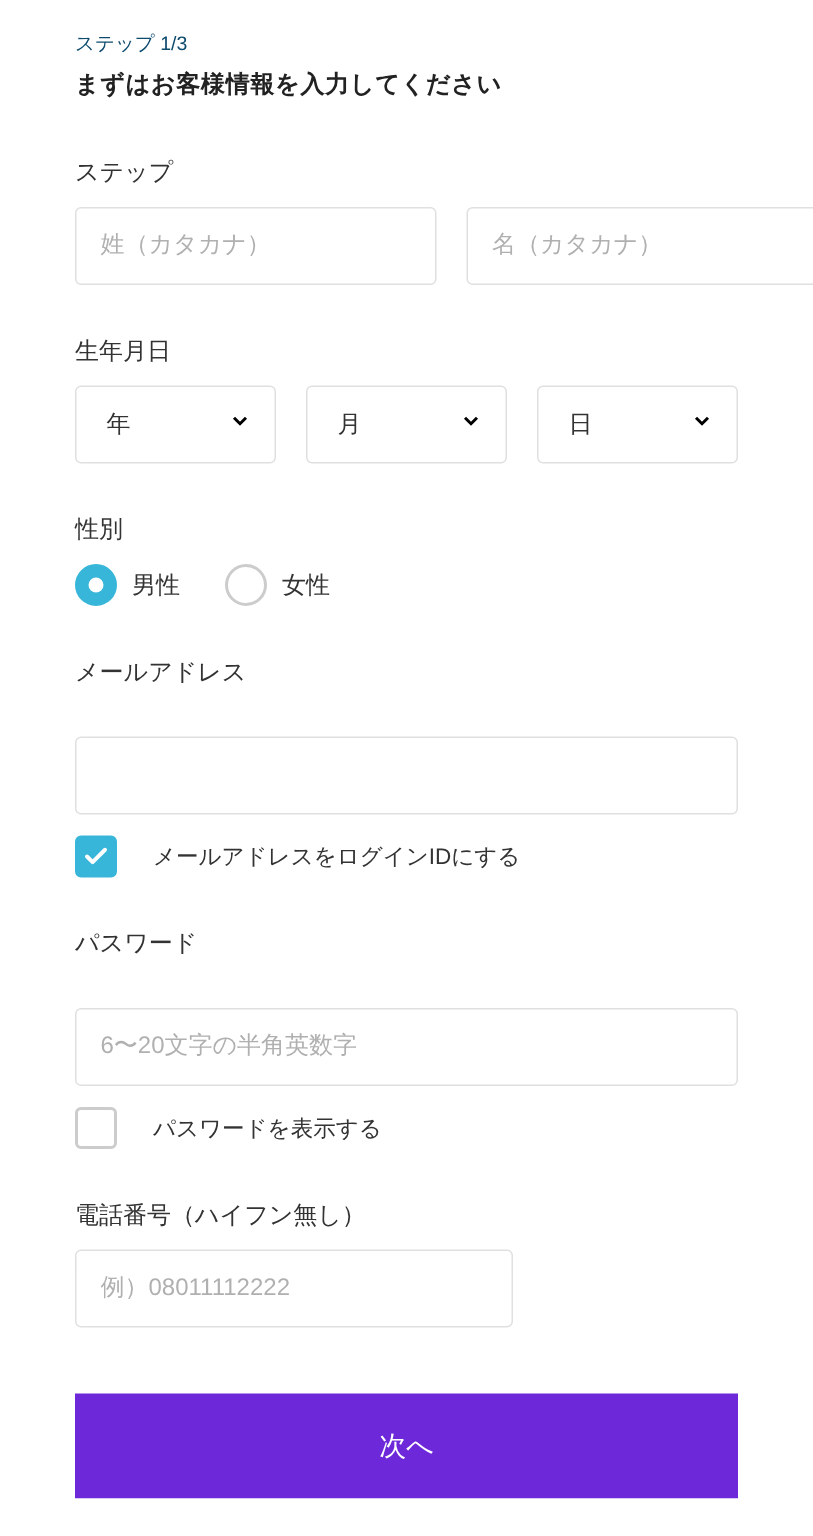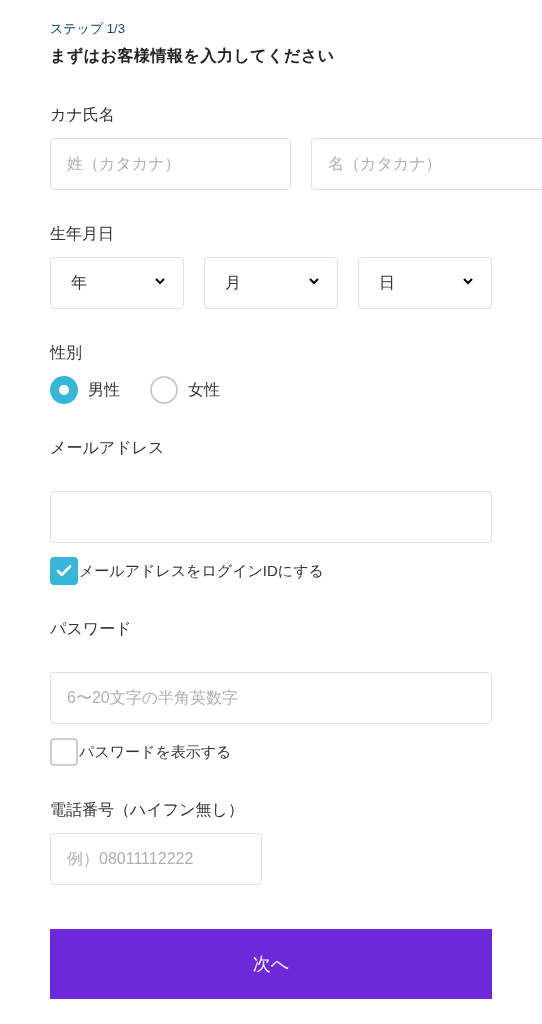--- a/index.html
+++ b/index.html
@@ -41,21 +41,21 @@
       border: 1px solid #e0e0e0;
       border-radius: 4px;
       padding: 0 16px;
       font-size: 16px;
       color: #333;
       background: #fff;
       outline: none;
     }
     .text-input::placeholder { color: #b0b0b0; }
     .text-input.full { width: 100%; margin-top: 20px; }
-    .text-input.phone { width: 212px; }
+    .text-input.phone { width: 292px; }
     .date-row {
       display: flex;
       gap: 20px;
     }
     .select-wrap {
       flex: 1;
       position: relative;
     }
     .select-btn {
       width: 100%;
@@ -110,21 +110,21 @@
       border-radius: 50%;
       background: #fff;
     }
     .radio-label {
       font-size: 16px;
       color: #333;
     }
     .checkbox-row {
       display: flex;
       align-items: center;
-      gap: 1px;
+      gap: 24px;
       margin-top: 14px;
       cursor: pointer;
     }
     .checkbox-box {
       width: 28px;
       height: 28px;
       border-radius: 4px;
       border: 2px solid #ccc;
       display: flex;
       align-items: center;
@@ -154,21 +154,21 @@
   </style>
 </head>
 <body>
 
 
 
 <div class="step-label">ステップ  1/3</div>
 <h1 class="page-title">まずはお客様情報を入力してください</h1>
 
 <div class="field-group">
-  <div class="field-label">カナ氏名</div>
+  <div class="field-label">ステップ</div>
   <div class="name-row">
     <input class="text-input" type="text" placeholder="姓（カタカナ）" style="">
     <input class="text-input" type="text" placeholder="名（カタカナ）" style="">
   </div>
 </div>
 
 <div class="field-group">
   <div class="field-label">生年月日</div>
   <div class="date-row">
     <div class="select-wrap">

